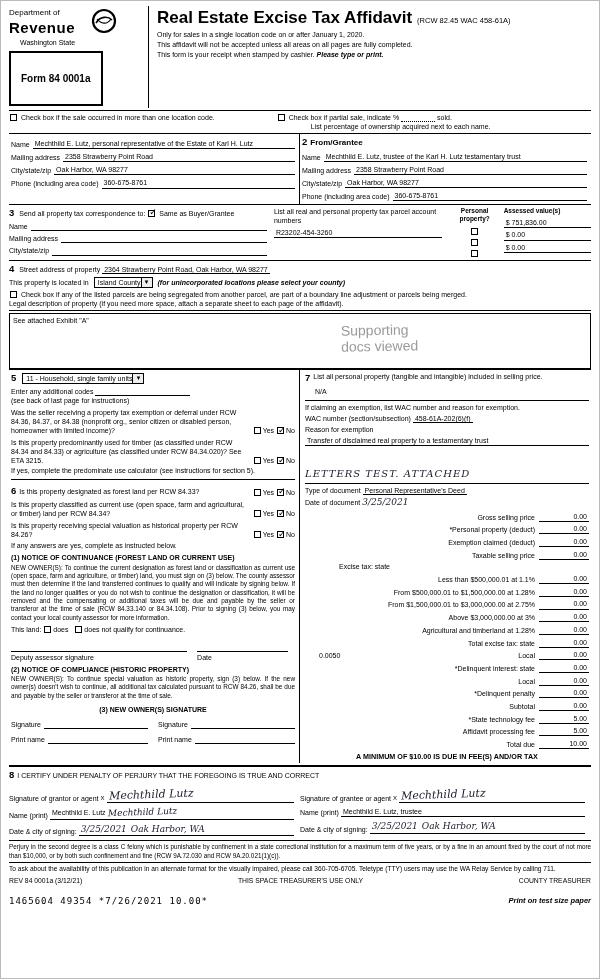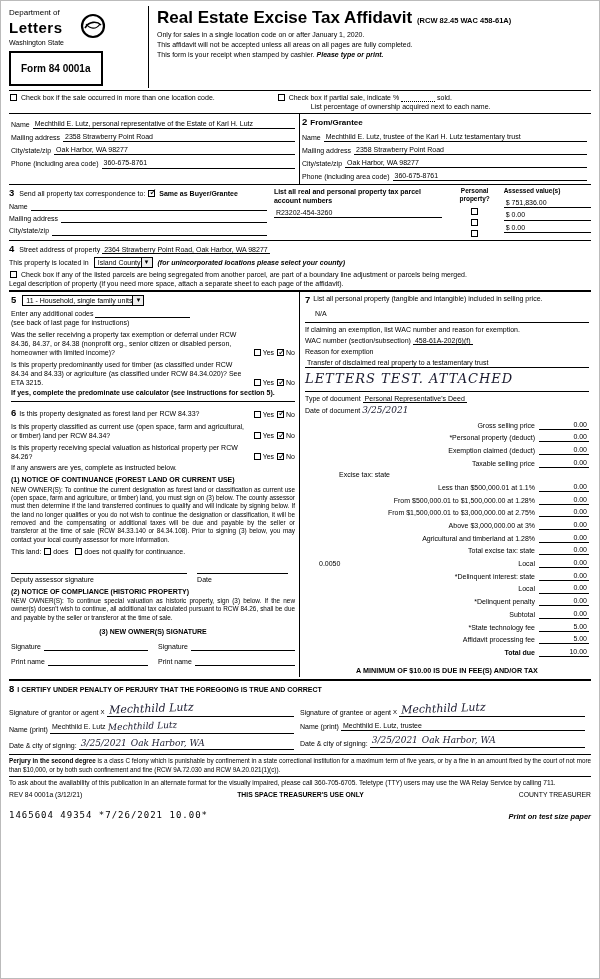--- a/index.html
+++ b/index.html
@@ -1,39 +1,39 @@
 <!DOCTYPE html>
 <html><head>
 <meta charset="utf-8">
 <style>
 *{margin:0;padding:0;box-sizing:border-box}
 body{background:#d8d8d8;font-family:"Liberation Sans","DejaVu Sans",sans-serif}
 .page{width:600px;height:979px;margin:0 auto;background:#fff;color:#000;font-size:7px;line-height:1.3;overflow:hidden;padding:5px 8px 0;position:relative;border:1px solid #bbb}
-b,.b{font-weight:bold}
+b,.b{font-weight:normal}
 .bi{font-weight:bold;font-style:italic}
 .num{font-weight:bold;font-size:9.5px;margin-right:3px}
 
 .cb{display:inline-block;width:7px;height:7px;border:1px solid #000;vertical-align:-1px;position:relative;background:#fff;margin:0 2px 0 1px}
 .cb.checked::after{content:"✓";position:absolute;top:-3.5px;left:0px;font-size:9px;font-weight:bold}
 
 .fill{flex:1;border-bottom:1px solid #000;min-height:8px}
 .uv{border-bottom:1px solid #000;padding:0 2px}
 .blank{display:inline-block;border-bottom:1px solid #000;min-width:60px;height:8px;vertical-align:bottom}
 .blank-sm{display:inline-block;border-bottom:1px dotted #000;width:34px;height:8px;vertical-align:bottom}
 .hw{font-family:"DejaVu Serif","Liberation Serif",serif;font-style:italic;color:#1a1a2e}
 .hw.sig{font-size:11px;transform:rotate(-2deg);display:inline-block}
 .caps{text-transform:uppercase;letter-spacing:1px}
 
 .header{display:flex;padding-bottom:2px}
 .logo-col{width:140px;border-right:1px solid #000;padding:2px 4px 2px 0}
-.logo-row{display:flex;gap:16px;align-items:center}
+.logo-row{display:flex;gap:16px;align-items:flex-start}
 .dept1{font-size:8px}
 .dept2{font-size:15px;font-weight:bold;letter-spacing:.5px}
 .dept3{font-size:7px;text-align:right}
-.formbox{border:2px solid #000;font-weight:bold;font-size:10px;padding:9px 10px;width:fit-content;margin-top:4px}
+.formbox{border:2px solid #000;font-weight:bold;font-size:10px;padding:19px 10px;width:fit-content;margin-top:4px}
 .title-col{flex:1;padding:1px 0 0 8px}
 .title{font-size:17px;font-weight:bold}
 .rcw{font-size:7.5px;margin-left:3px}
 .note{font-size:7px;margin-top:1px}
 
 .checkrow{display:flex;border-top:1px solid #000;border-bottom:1px solid #000;padding:2px 0}
 .cr-left{width:46%}
 .cr-right{width:54%}
 .cr-right .ind{margin-left:34px}
 
@@ -85,48 +85,48 @@
 .srow2 .cell .lbl{padding-right:3px}
 
 .s7head{display:flex}
 .navalue{margin:2px 0 4px 10px}
 .hr{border-top:1px solid #000;margin:3px 0 2px}
 .trow{display:flex;align-items:flex-end;margin-top:2.6px}
 .trow .tl{flex:1;text-align:right;padding-right:4px;white-space:nowrap}
 .trow .tl.left{text-align:left;padding-left:34px}
 .trow .ta{width:50px;border-bottom:1px solid #000;text-align:right;padding-right:2px}
 .trow .tpre{padding-left:14px}
-.minnote{font-weight:bold;text-align:center;margin-top:9px;font-size:7.2px}
+.minnote{font-weight:bold;text-align:center;margin-top:3px;font-size:7.2px}
 
 .sec8{border-top:2px solid #000;margin-top:2px;padding:2px 0}
 .s8cols{display:flex;margin-top:2px}
 .s8c{width:50%;padding-right:6px}
 .sigflex{display:flex;align-items:flex-end;margin-top:4px}
 .sigflex .lbl{white-space:nowrap;padding-right:2px}
 .sigx{font-size:6px;vertical-align:super;padding-right:2px}
 .sigfill{flex:1;border-bottom:1px solid #000;padding:0 2px}
 
 .perj{font-size:6.3px;text-align:justify;border-top:1px solid #000;padding-top:2px;margin-top:2px}
 .access{font-size:6.6px;margin-top:2px;border-top:1px solid #000;padding-top:2px}
 .revrow{display:flex;justify-content:space-between;margin-top:4px;font-size:6.8px}
-.stamprow{display:flex;justify-content:space-between;align-items:flex-end;margin-top:10px}
+.stamprow{display:flex;justify-content:space-between;align-items:flex-start;margin-top:10px}
 .mstamp{font-family:"DejaVu Sans Mono","Liberation Mono",monospace;font-size:9px;letter-spacing:1px}
 .legalnote{font-style:italic;font-weight:bold;font-size:7.5px;text-align:right}
 </style>
 </head>
 <body>
 
 <div class="page">
 
   <div class="header">
     <div class="logo-col">
       <div class="logo-row">
         <div>
           <div class="dept1">Department of</div>
-          <div class="dept2">Letters</div>
+          <div class="dept2">Revenue</div>
           <div class="dept3">Washington State</div>
         </div>
         <span>
           <svg width="26" height="26" viewBox="0 0 26 26">
               <circle cx="13" cy="13" r="11" fill="none" stroke="#000" stroke-width="2.2"></circle>
               <path d="M5 15 C9 8, 17 8, 21 12" stroke="#000" fill="none" stroke-width="1.6"></path>
               <path d="M6 11 C10 16, 16 17, 20 11" stroke="#000" fill="none" stroke-width="1.2"></path>
             </svg>
         </span>
       </div>
@@ -254,20 +254,27 @@
           <span>Island County</span>
           <span class="dd">▼</span>
         </span>
       <span class="bi">(for unincorporated locations please select your county)</span>
     </div>
     <div class="rrow">
       <span class="cb"></span>
       <span style="flex:1">Check box if any of the listed parcels are being segregated from another parcel, are part of a boundary line adjustment or parcels being merged.</span>
     </div>
     <div>Legal description of property (if you need more space, attach a separate sheet to each page of the affidavit).</div>
+  </div>
+  <div class="legalbox">
+    <div>See attached Exhibit "A"</div>
+    <div class="stamp">
+      <div>Supporting</div>
+      <div>docs viewed</div>
+    </div>
   </div>
 
   <div class="cols">
     <div class="colL">
 
       <div>
         <div class="s5head">
           <span class="num">5</span>
           <span class="dropdown">
               <span>11 - Household, single family units</span>
@@ -349,21 +356,21 @@
       <div class="s7head">
         <span class="num">7</span>
         <span>List all personal property (tangible and intangible) included in selling price.</span>
       </div>
       <div class="navalue">N/A</div>
       <div class="hr"></div>
       <div>If claiming an exemption, list WAC number and reason for exemption.</div>
       <div style="margin-top:2px"><span>WAC number (section/subsection)</span> <span class="uv">458-61A-202(6)(f)</span></div>
       <div style="margin-top:2px">Reason for exemption</div>
       <div class="uv" style="display:block;margin-top:2px">Transfer of disclaimed real property to a testamentary trust</div>
-      <div class="hw caps" style="font-size:13px;margin-top:3px">Letters test. attached</div>
+      <div class="hw caps" style="font-size:10px;margin-top:21px">Letters test. attached</div>
       <div class="hr"></div>
       <div><span>Type of document</span> <span class="uv">Personal Representative's Deed</span></div>
       <div style="margin-top:2px"><span>Date of document</span> <span class="hw" style="font-size:9px">3/25/2021</span></div>
 
       <div>
         <div class="trow">
             <span class="tl">Gross selling price</span>
             <span class="ta">0.00</span>
           </div>
         <div class="trow">

